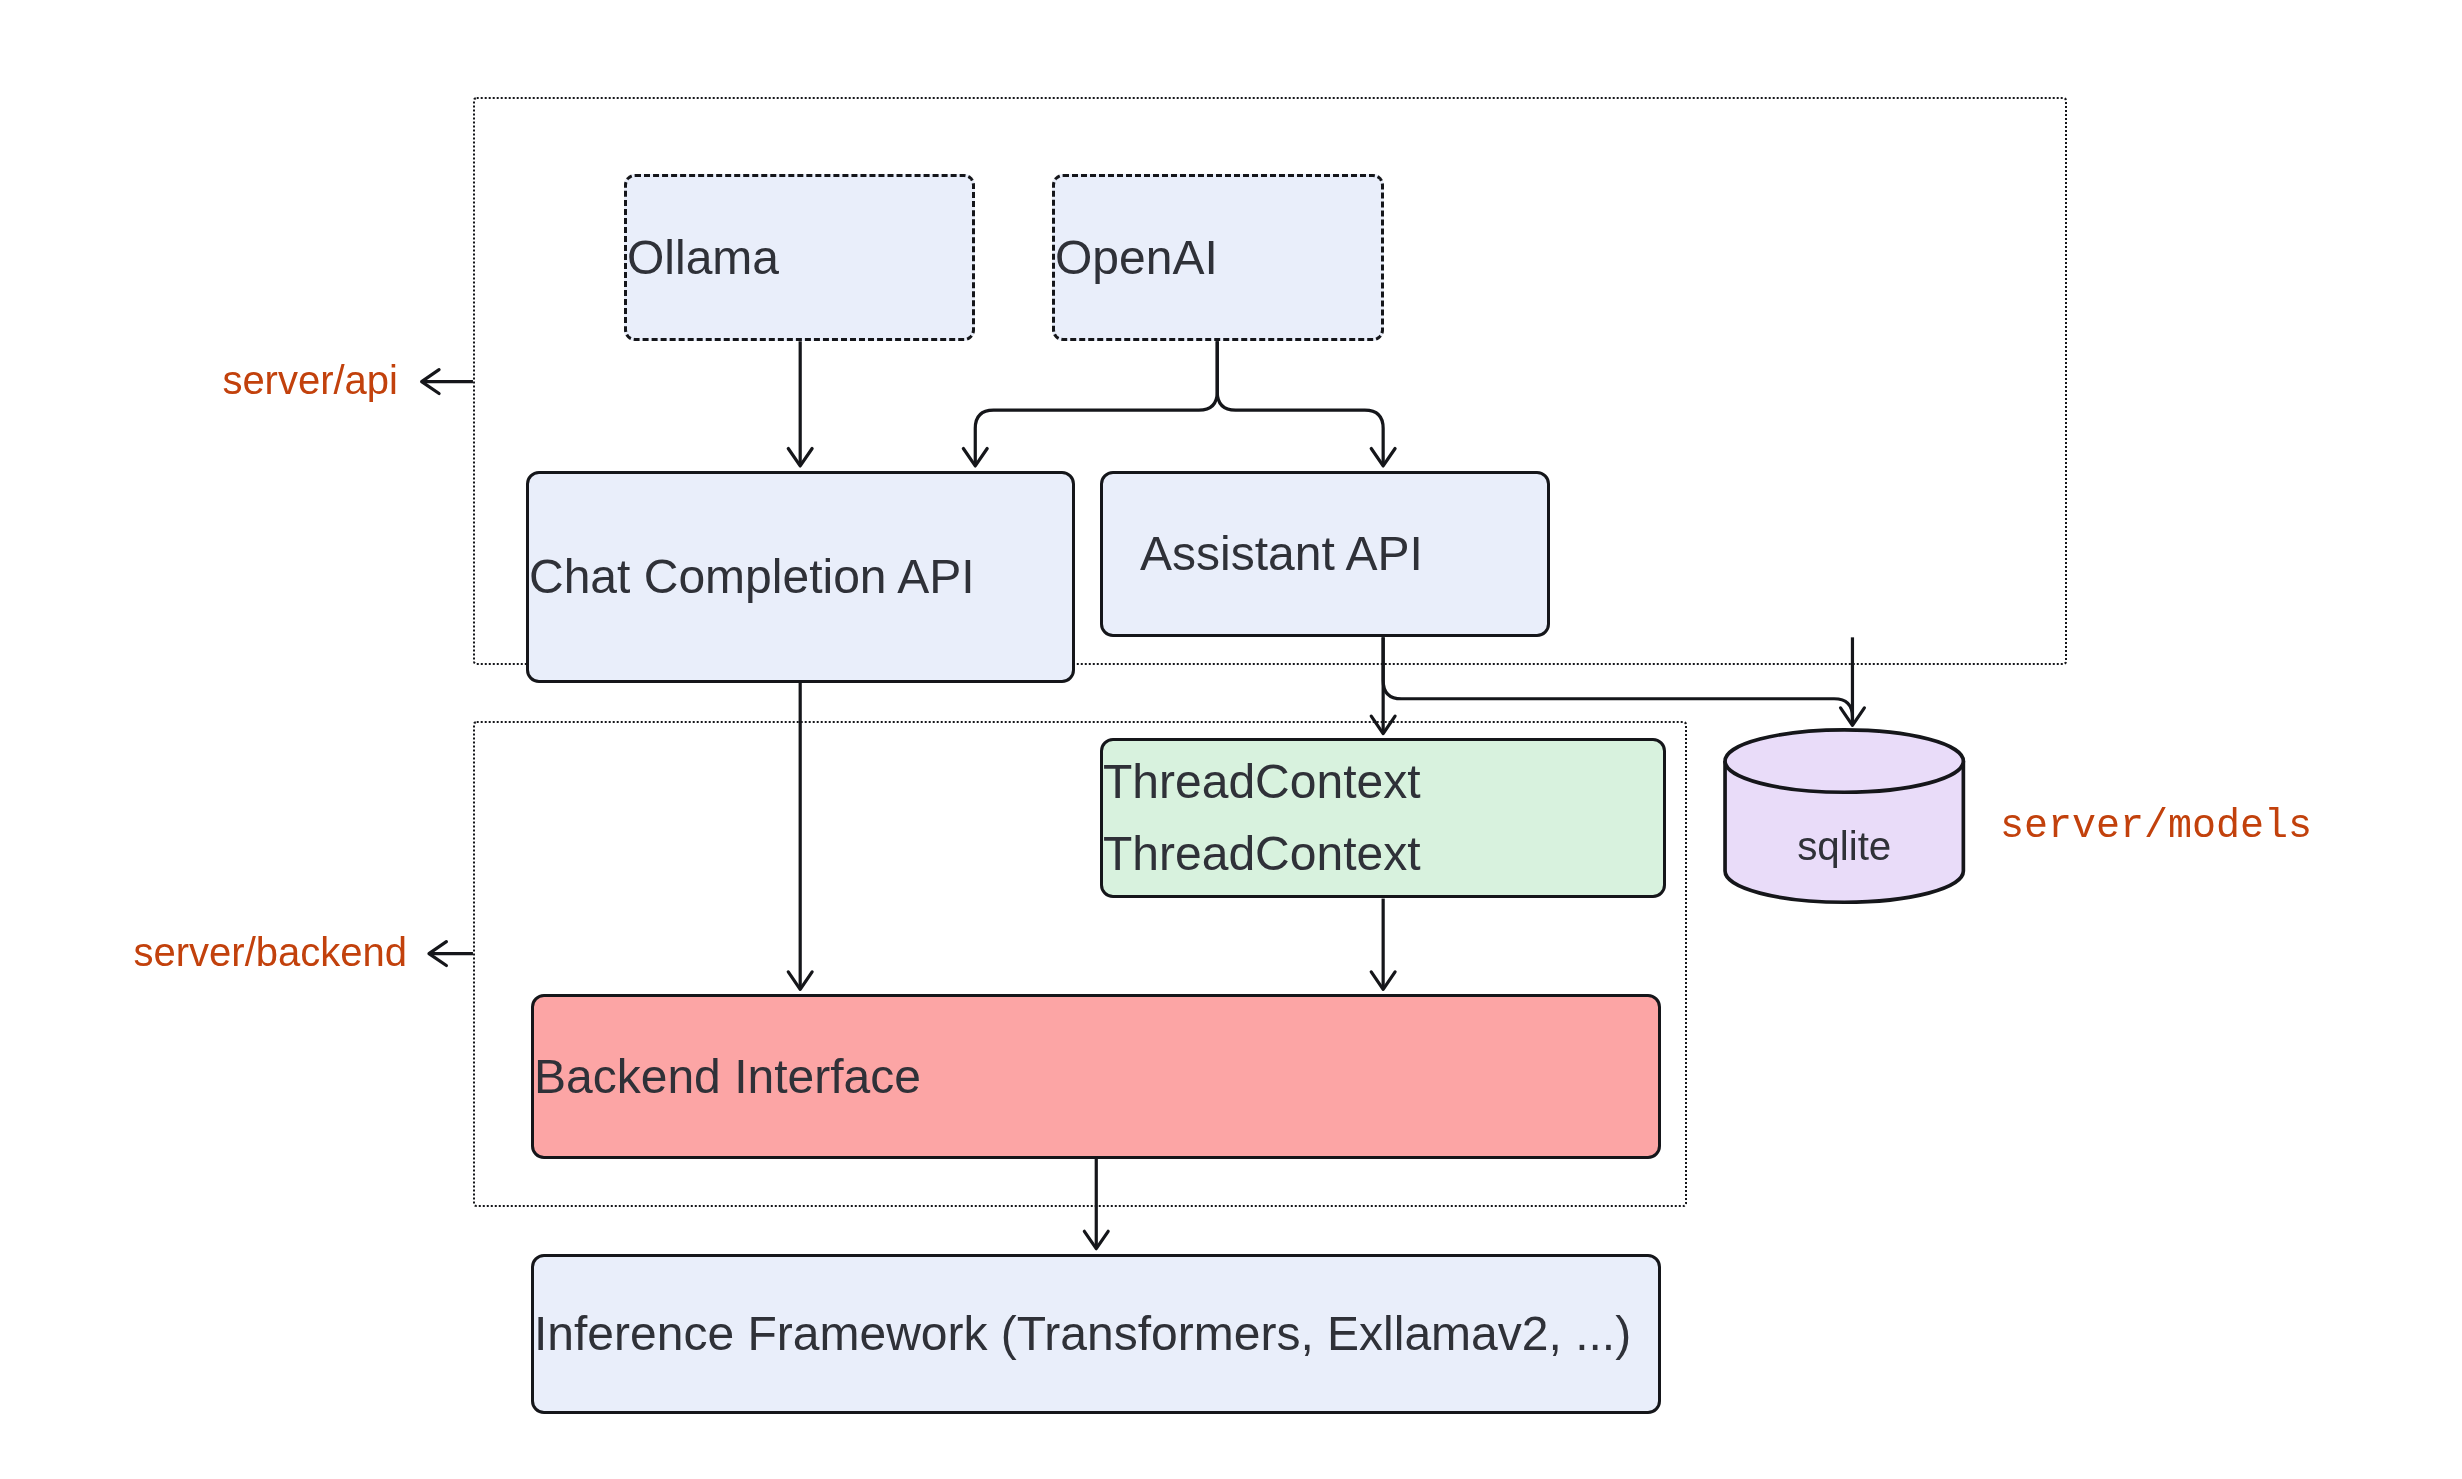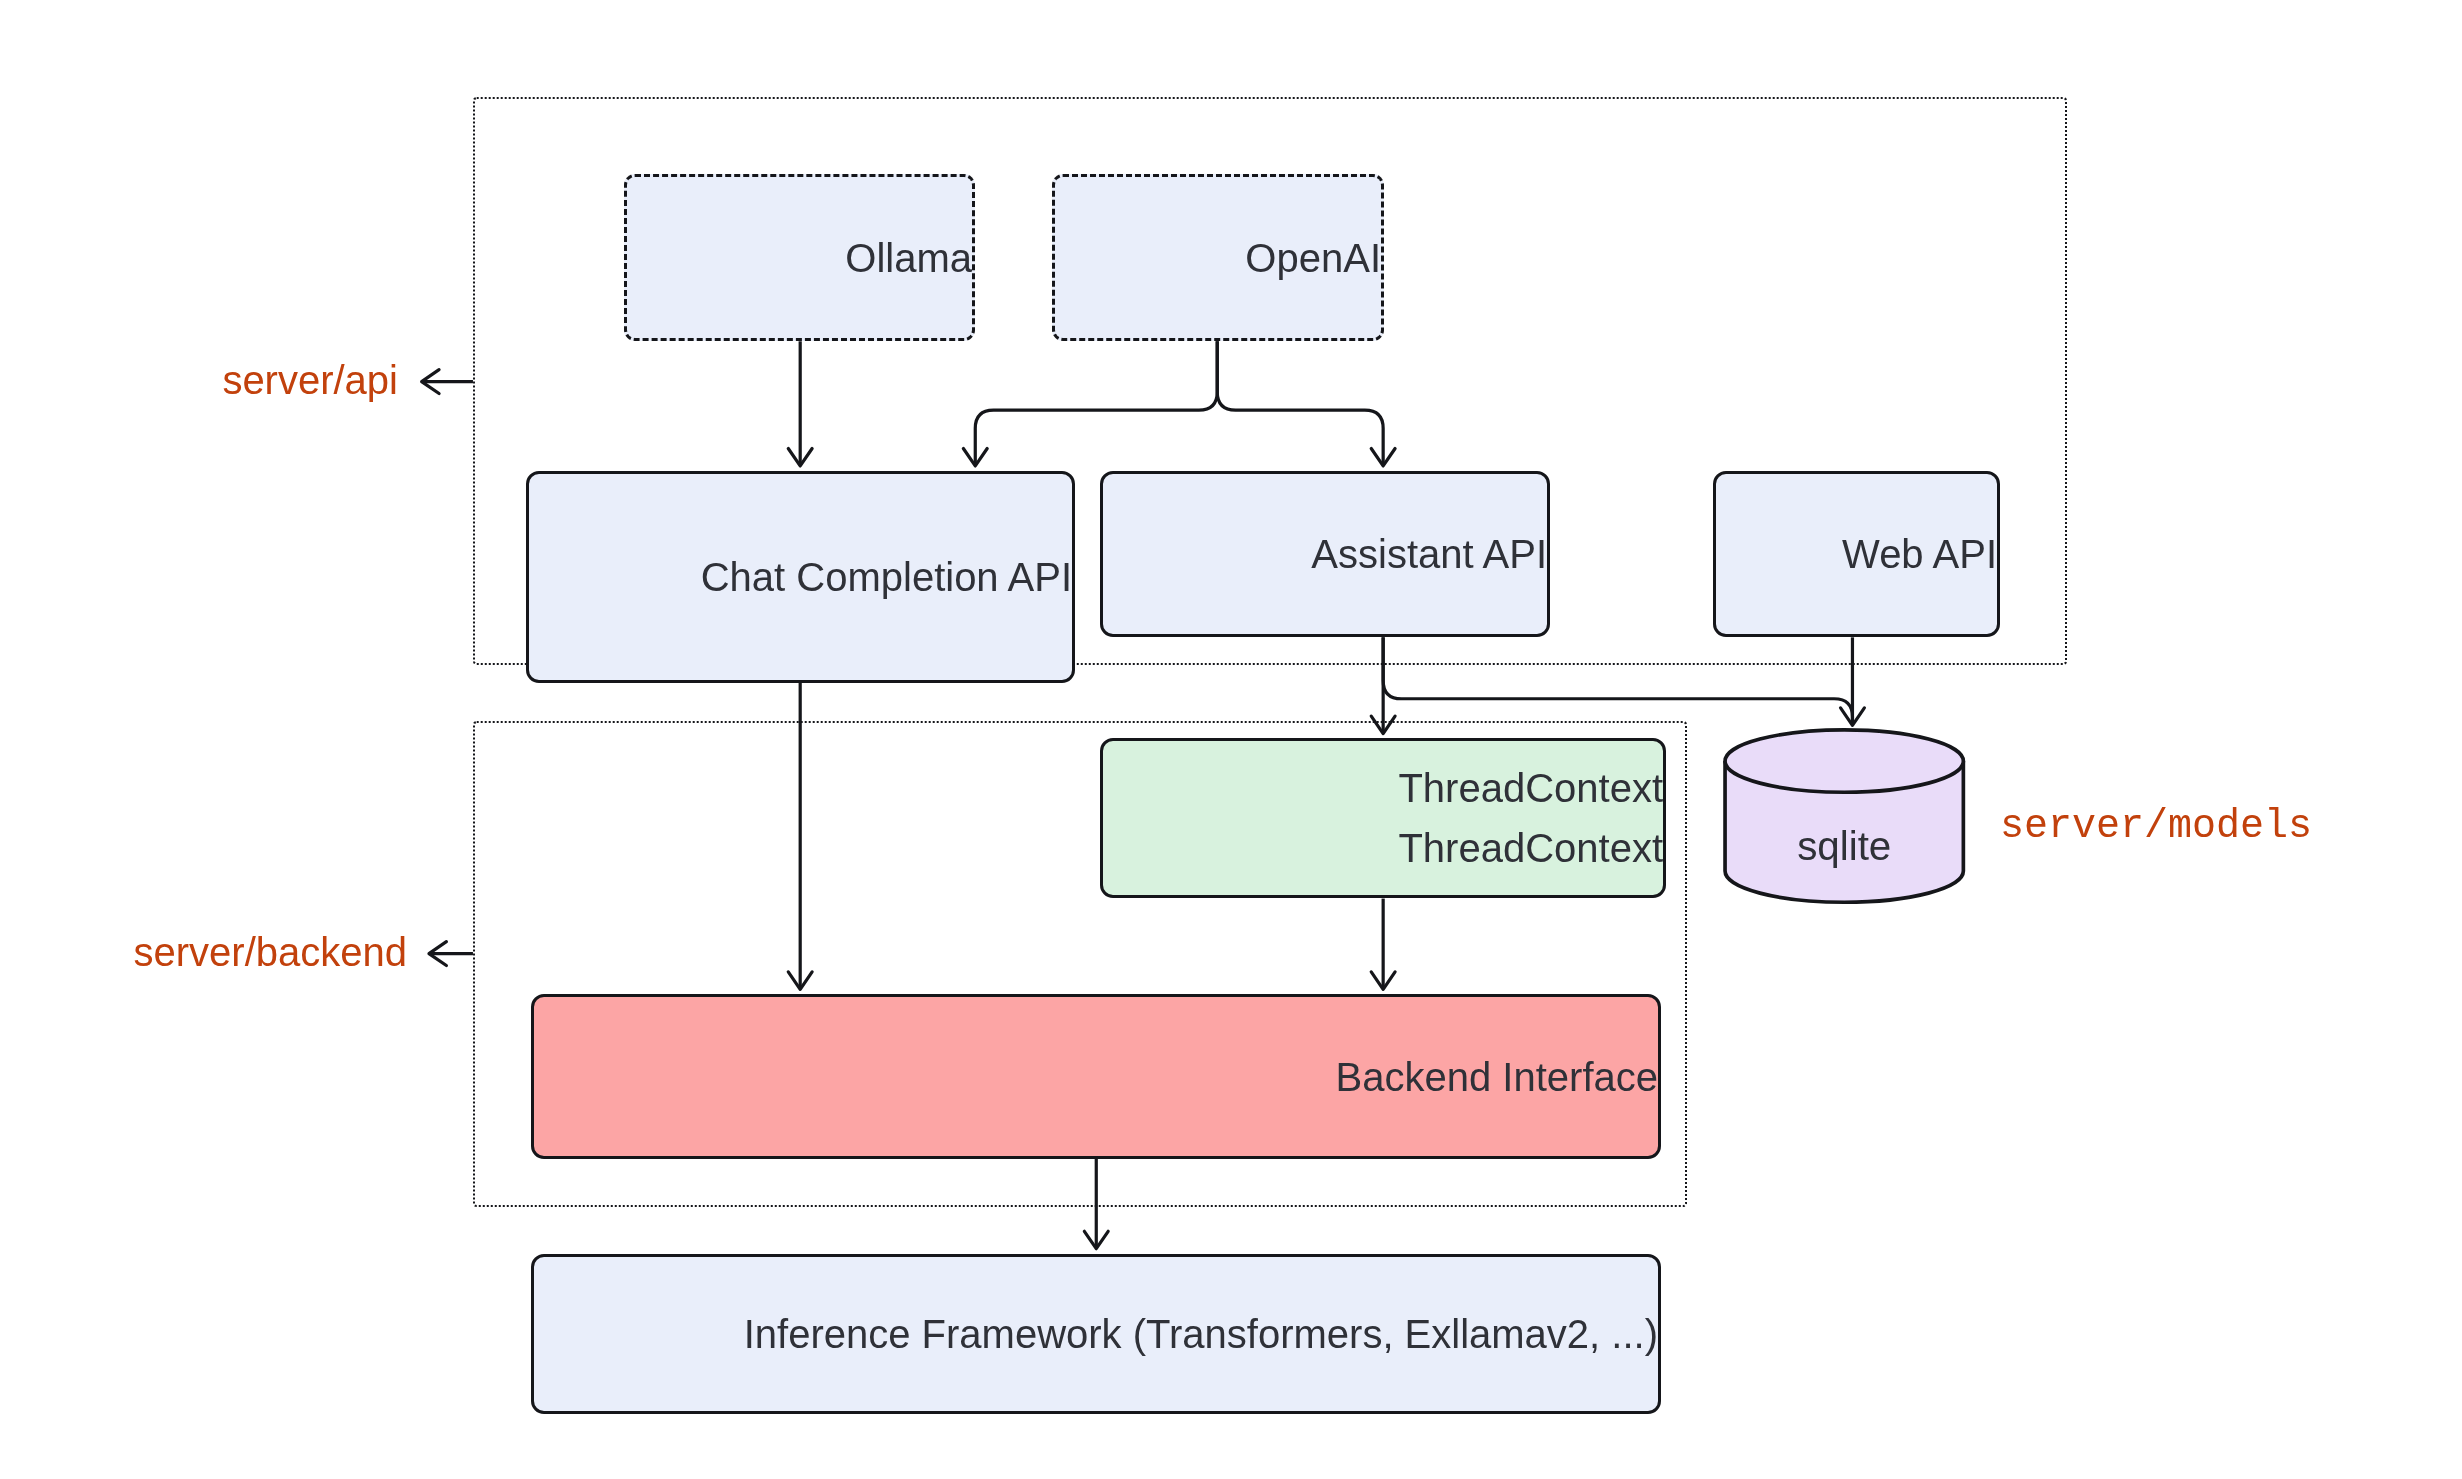--- a/index.html
+++ b/index.html
@@ -14,23 +14,23 @@
     position:absolute;
     border:2.8px dotted #15161a;
     border-radius:3.7px;
     box-sizing:border-box;
     background:transparent;
   }
   #cluster-api{left:473px;top:97px;width:1594px;height:568px;}
   #cluster-backend{left:473px;top:721px;width:1214px;height:486px;}
   .node{
     position:absolute;
-    display:flex;flex-direction:column;align-items:flex-end;justify-content:center;
+    display:flex;flex-direction:column;align-items:flex-start;justify-content:center;
     text-align:center;
-    font-size:40px;line-height:1.5;color:#2f3138;
+    font-size:48px;line-height:1.5;color:#2f3138;
     background:#e9eefa;
     border:3.7px solid #15161a;border-radius:13px;
     box-sizing:border-box;
     white-space:nowrap;
   }
   .node.dashed{border-style:dashed;border-width:3.2px;border-radius:11px;}
   .node.green{background:#d8f2de;}
   .node.yellow{background:#fca5a5;}
   #node-ollama{left:624px;top:174px;width:351px;height:167px;}
   #node-openai{left:1052px;top:174px;width:332px;height:167px;}
@@ -97,23 +97,20 @@
   <div class="node dashed" id="node-openai">
     <span>OpenAI</span>
   </div>
 
   <div class="node" id="node-chat">
     <span>Chat Completion API</span>
   </div>
   <div class="node" id="node-assistant">
     <span>Assistant API</span>
   </div>
-  <div class="node" id="node-web">
-    <span>Web API</span>
-  </div>
 
   <div class="node green" id="node-context">
     <span>ThreadContext</span>
     <span>ThreadContext</span>
   </div>
   <div class="node yellow" id="node-backend">
     <span>Backend Interface</span>
   </div>
   <div class="node" id="node-inference">
     <span>Inference Framework (Transformers, Exllamav2, ...)</span>

